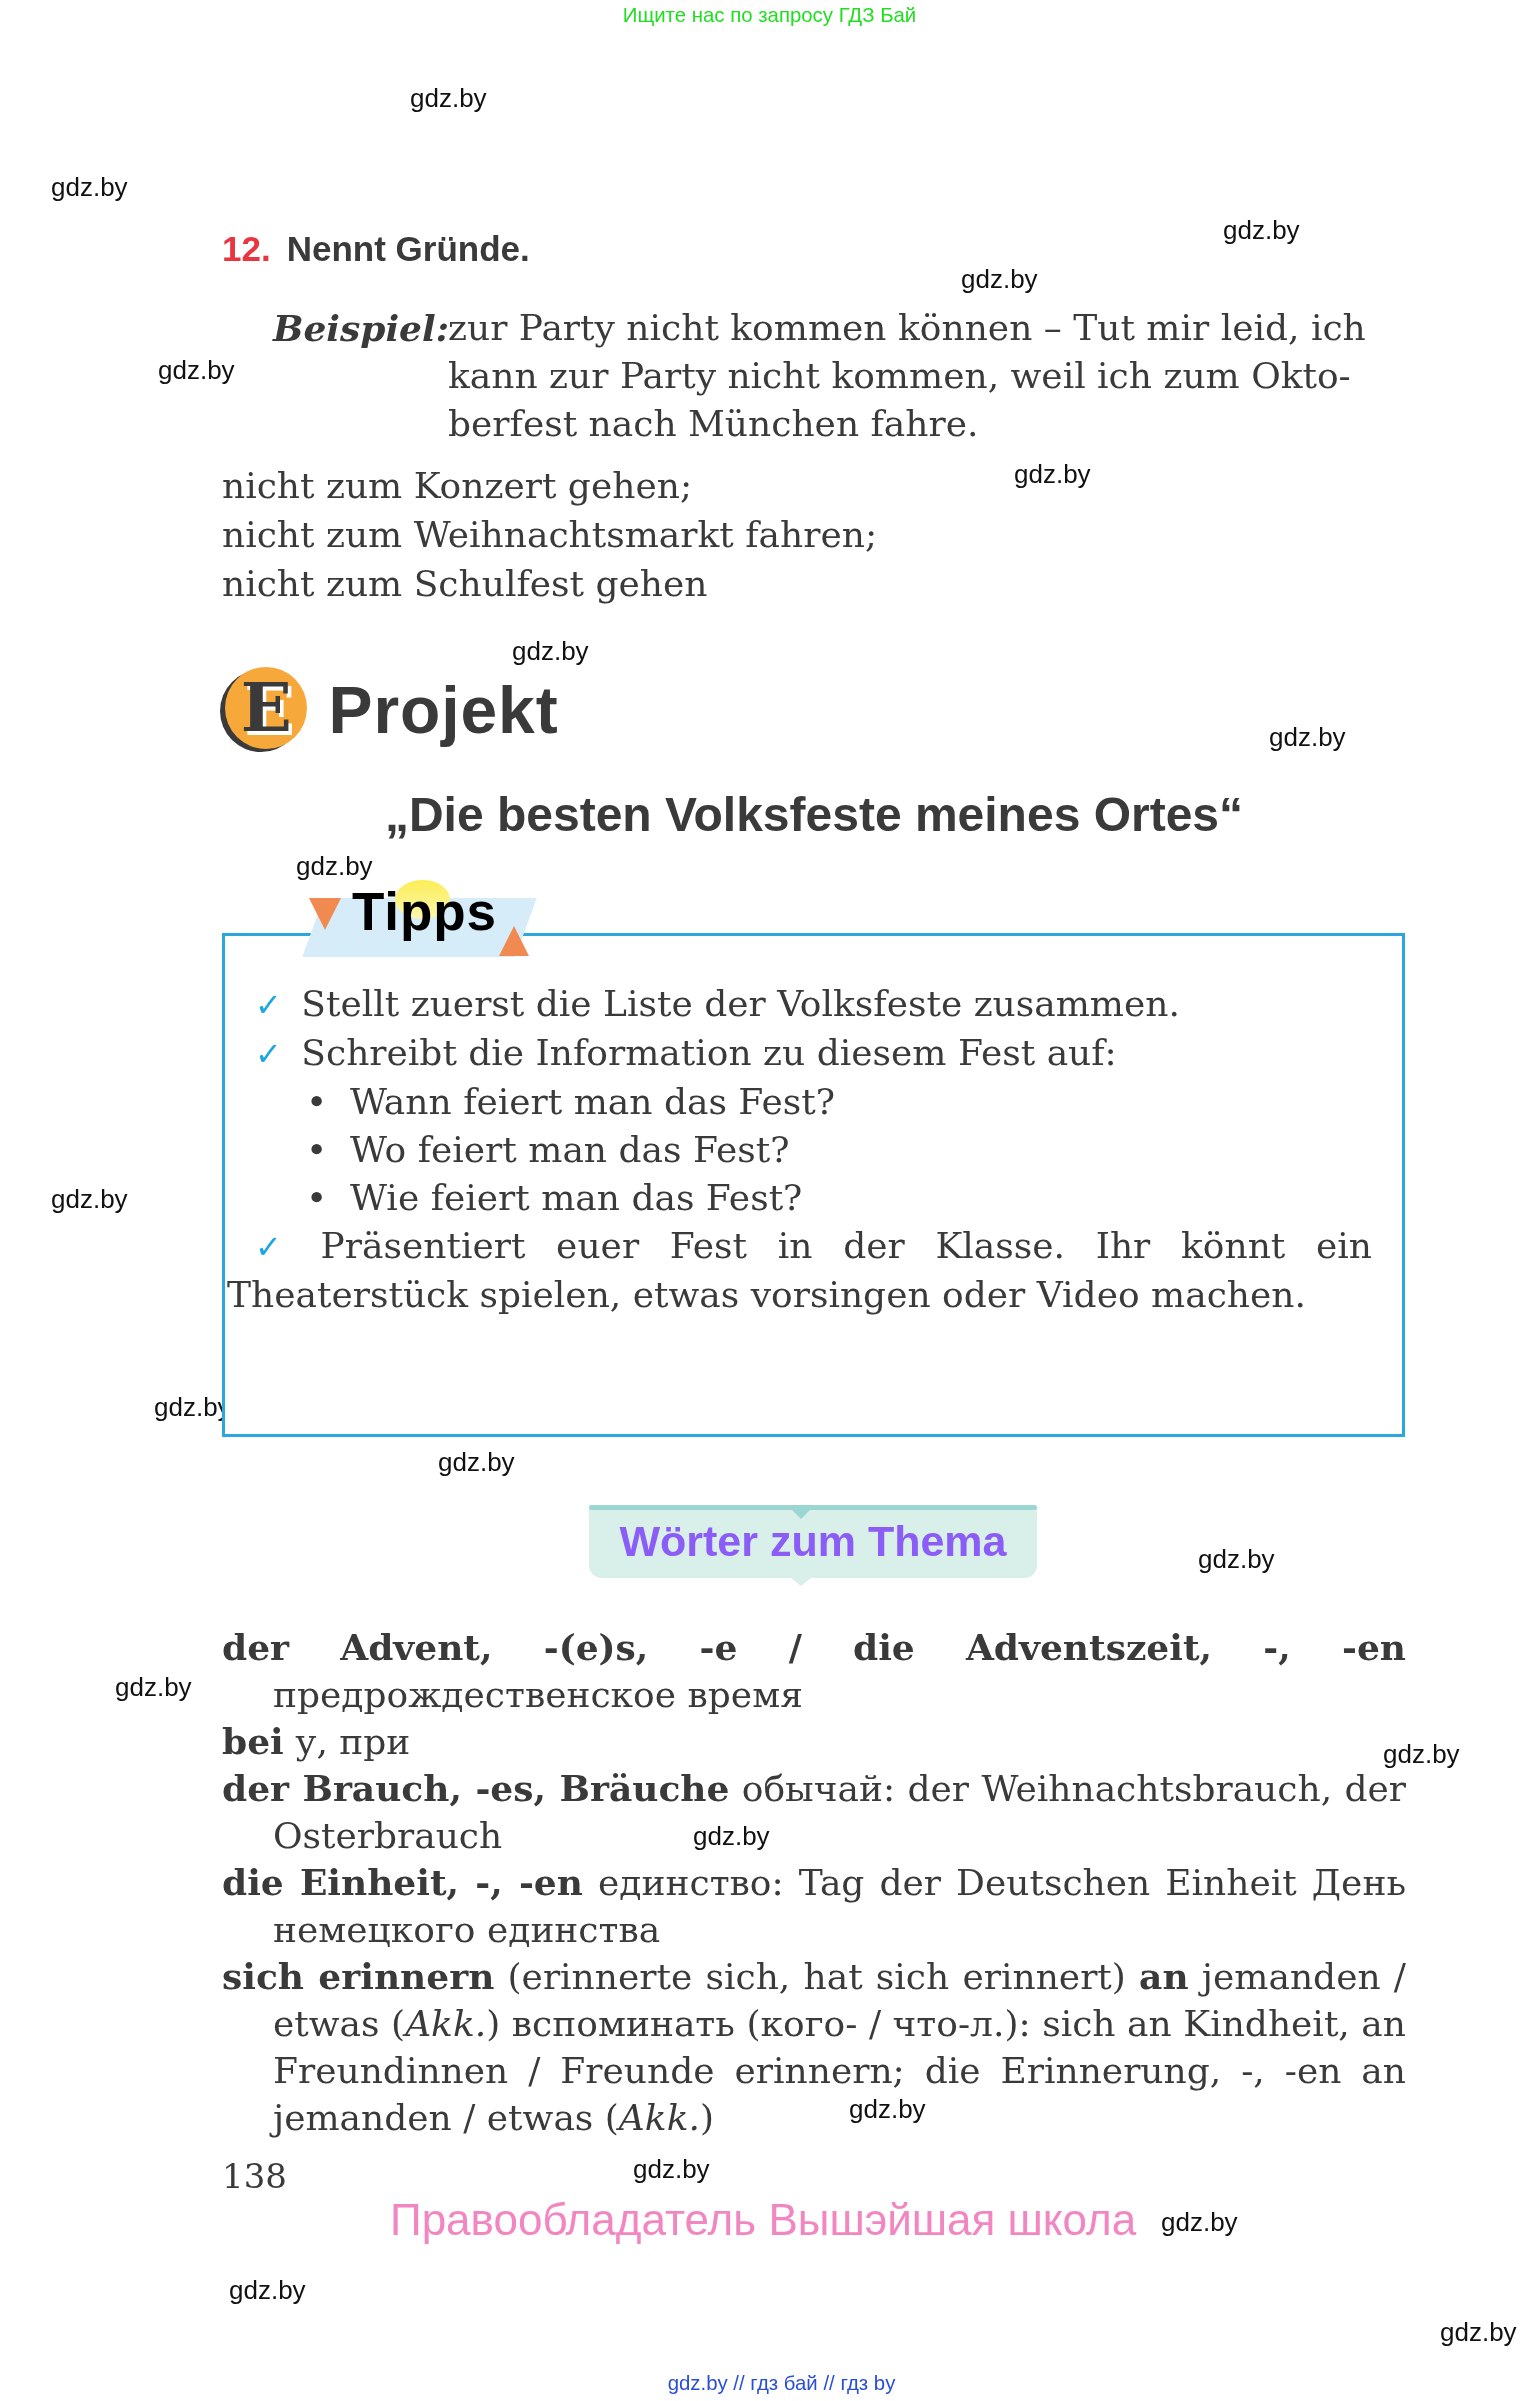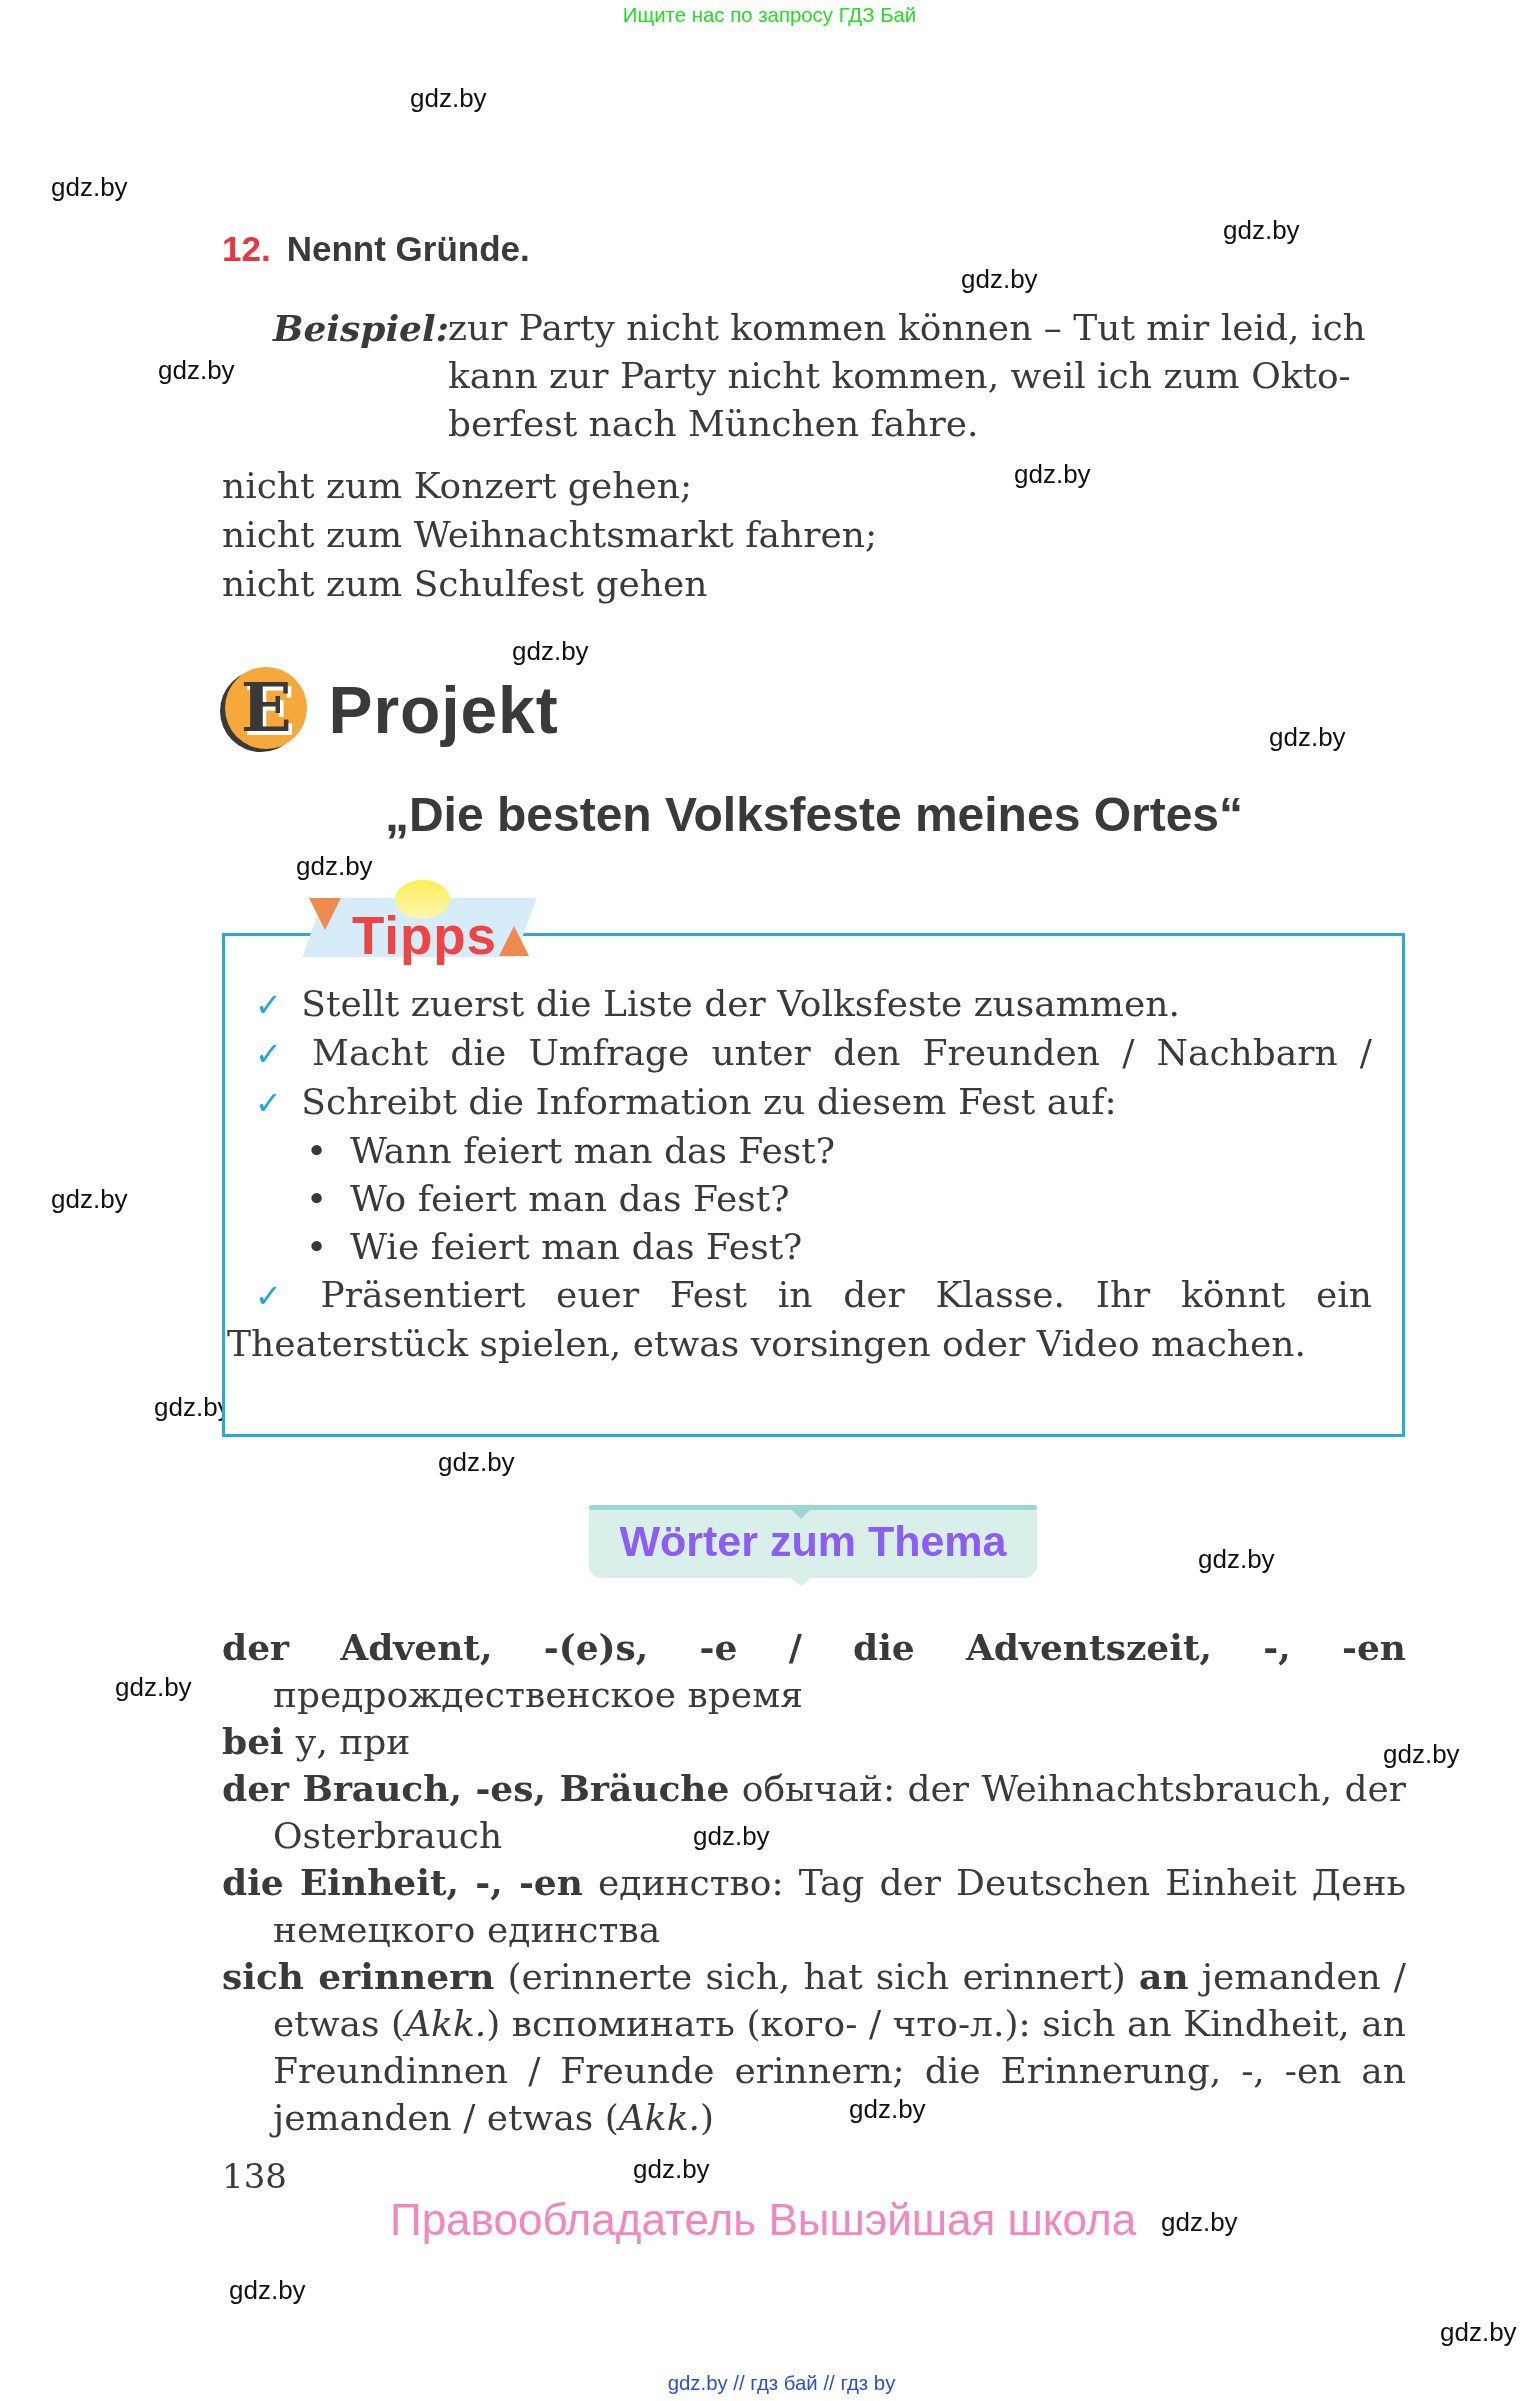--- a/index.html
+++ b/index.html
@@ -30,21 +30,21 @@
     .proj-title { font-family: "Liberation Sans", sans-serif; font-weight: bold; font-size: 66px; color: #3a3a3a; margin-left: 19.5px; letter-spacing: 0.9px; }
 
     .proj-sub { left: 222px; width: 1184px; top: 787px; text-align: center; font-family: "Liberation Sans", sans-serif; font-weight: bold; font-size: 48px; color: #3a3a3a; }
 
     .tipps-box { left: 222px; top: 933px; width: 1183px; height: 504px; border: 3.5px solid #2aa8de; box-sizing: border-box; background: #fff; }
     .tipps-tab { left: 306px; top: 880px; width: 229px; height: 76px; }
     .tipps-tab .band { position: absolute; left: 7px; top: 17.7px; width: 213px; height: 59px; background: #d6ecf8; transform: skewX(-20deg); }
     .tipps-tab .tri-l { position: absolute; left: 2.7px; top: 17.7px; width: 0; height: 0; border-left: 16px solid transparent; border-right: 16px solid transparent; border-top: 32px solid #f08a50; }
     .tipps-tab .tri-r { position: absolute; left: 193px; top: 46px; width: 0; height: 0; border-left: 15px solid transparent; border-right: 15px solid transparent; border-bottom: 30px solid #f08a50; }
     .tipps-tab .sun { position: absolute; left: 89px; top: 0px; width: 55px; height: 39px; border-radius: 50%; background: linear-gradient(#fcee55, #fbf6b0); }
-    .tipps-tab .label { position: absolute; left: 46px; top: 25px; font-family: "Liberation Sans", sans-serif; font-weight: bold; font-size: 53px; color: #ef4444; letter-spacing: 0.9px; }
+    .tipps-tab .label { position: absolute; left: 46px; top: 1px; font-family: "Liberation Sans", sans-serif; font-weight: bold; font-size: 53px; color: #000000; letter-spacing: 0.9px; }
 
     .tipps-content { left: 255px; top: 980px; width: 1117px; font-size: 36px; line-height: 48px; }
     .tip-line { white-space: nowrap; }
     .check { color: #1fa6e0; font-family: "DejaVu Sans", sans-serif; font-size: 32px; margin-right: 19.5px; }
     .justify { text-align: justify; text-align-last: justify; }
     .bullet { padding-left: 51px; }
     .bullet .dot { display: inline-block; width: 44px; }
 
     .wzt { left: 589px; top: 1496px; width: 448px; height: 89px; }
     .wzt .body { position: absolute; left: 0; top: 10.6px; width: 448px; height: 71px; background: #d9efe9; border-radius: 0 0 12.4px 12.4px; }
@@ -122,21 +122,20 @@
 <div class="abs tipps-tab">
   <div class="band"></div>
   <div class="tri-l"></div>
   <div class="tri-r"></div>
   <div class="sun"></div>
   <div class="label">Tipps</div>
 </div>
 
 <div class="abs serif tipps-content">
   <div class="tip-line"><span class="check">✓</span><span>Stellt zuerst die Liste der Volksfeste zusammen.</span></div>
-  <div class="tip-line justify"><span class="check">✓</span><span>Macht die Umfrage unter den Freunden / Nachbarn /</span></div>
   <div class="tip-line"><span class="check">✓</span><span>Schreibt die Information zu diesem Fest auf:</span></div>
   <div class="tip-line bullet"><span class="dot">•</span><span>Wann feiert man das Fest?</span></div>
   <div class="tip-line bullet"><span class="dot">•</span><span>Wo feiert man das Fest?</span></div>
   <div class="tip-line bullet"><span class="dot">•</span><span>Wie feiert man das Fest?</span></div>
   <div class="tip-line justify"><span class="check">✓</span><span>Präsentiert euer Fest in der Klasse. Ihr könnt ein</span></div>
   <div class="tip-line" style="margin-left:-28px">Theaterstück spielen, etwas vorsingen oder Video machen.</div>
 </div>
 
 <div class="abs wzt">
   <div class="body"></div>

